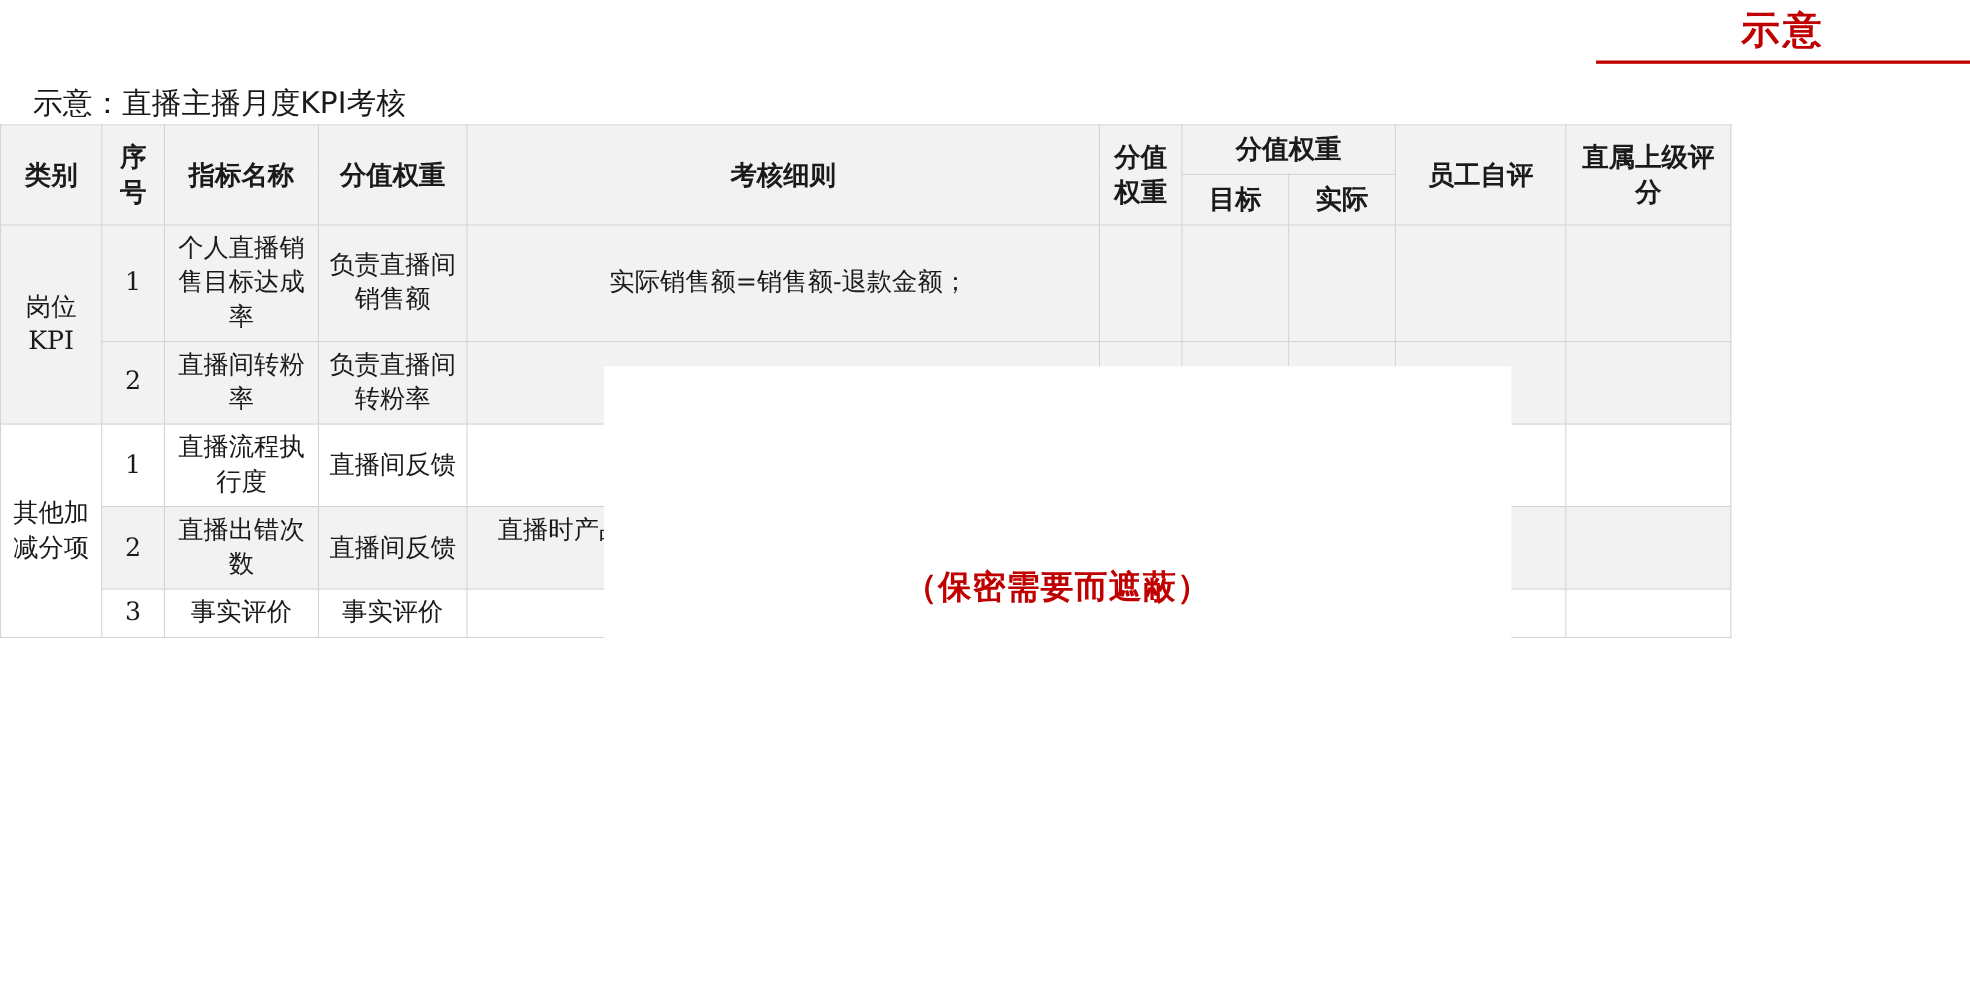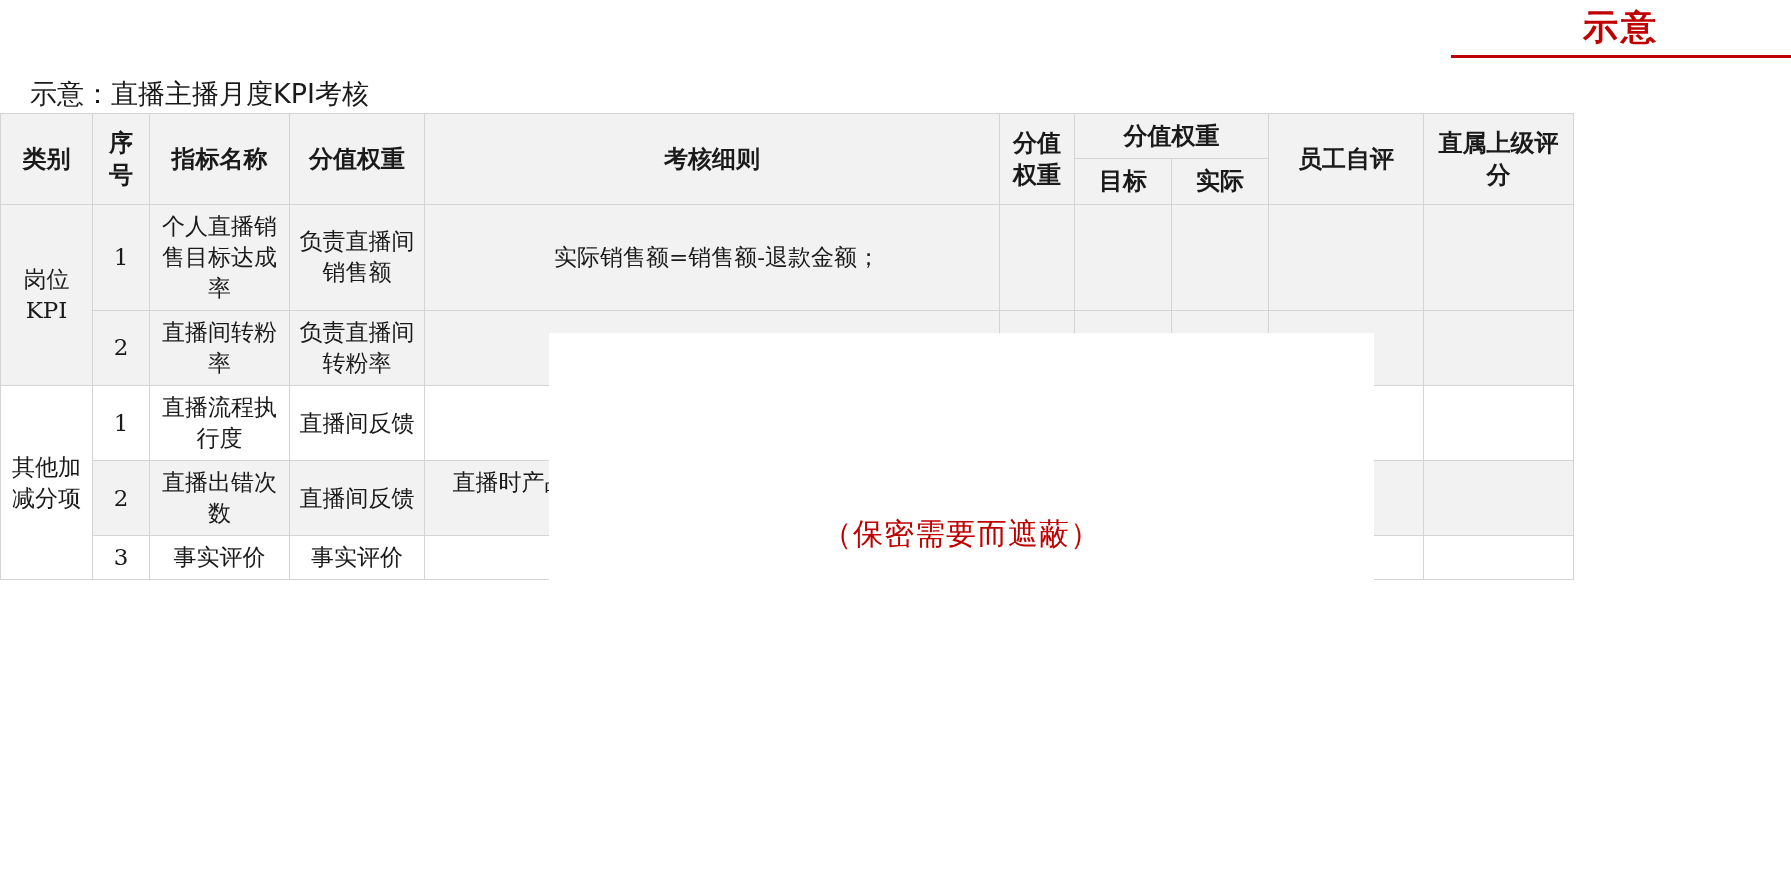--- a/index.html
+++ b/index.html
@@ -110,20 +110,21 @@
     display: flex;
     align-items: center;
     justify-content: center;
     z-index: 50;
   }
   .redaction .redaction-text {
     color: #c00000;
     font-size: 30px;
     font-family: "DejaVu Sans", sans-serif;
     letter-spacing: 1px;
+    font-weight: bold;
   }
 </style>
 </head>
 <body>
 
 <div class="badge-wrap">
   <span class="badge-text">示意</span>
 </div>
 
 <div class="page-title">示意：直播主播月度KPI考核</div>

